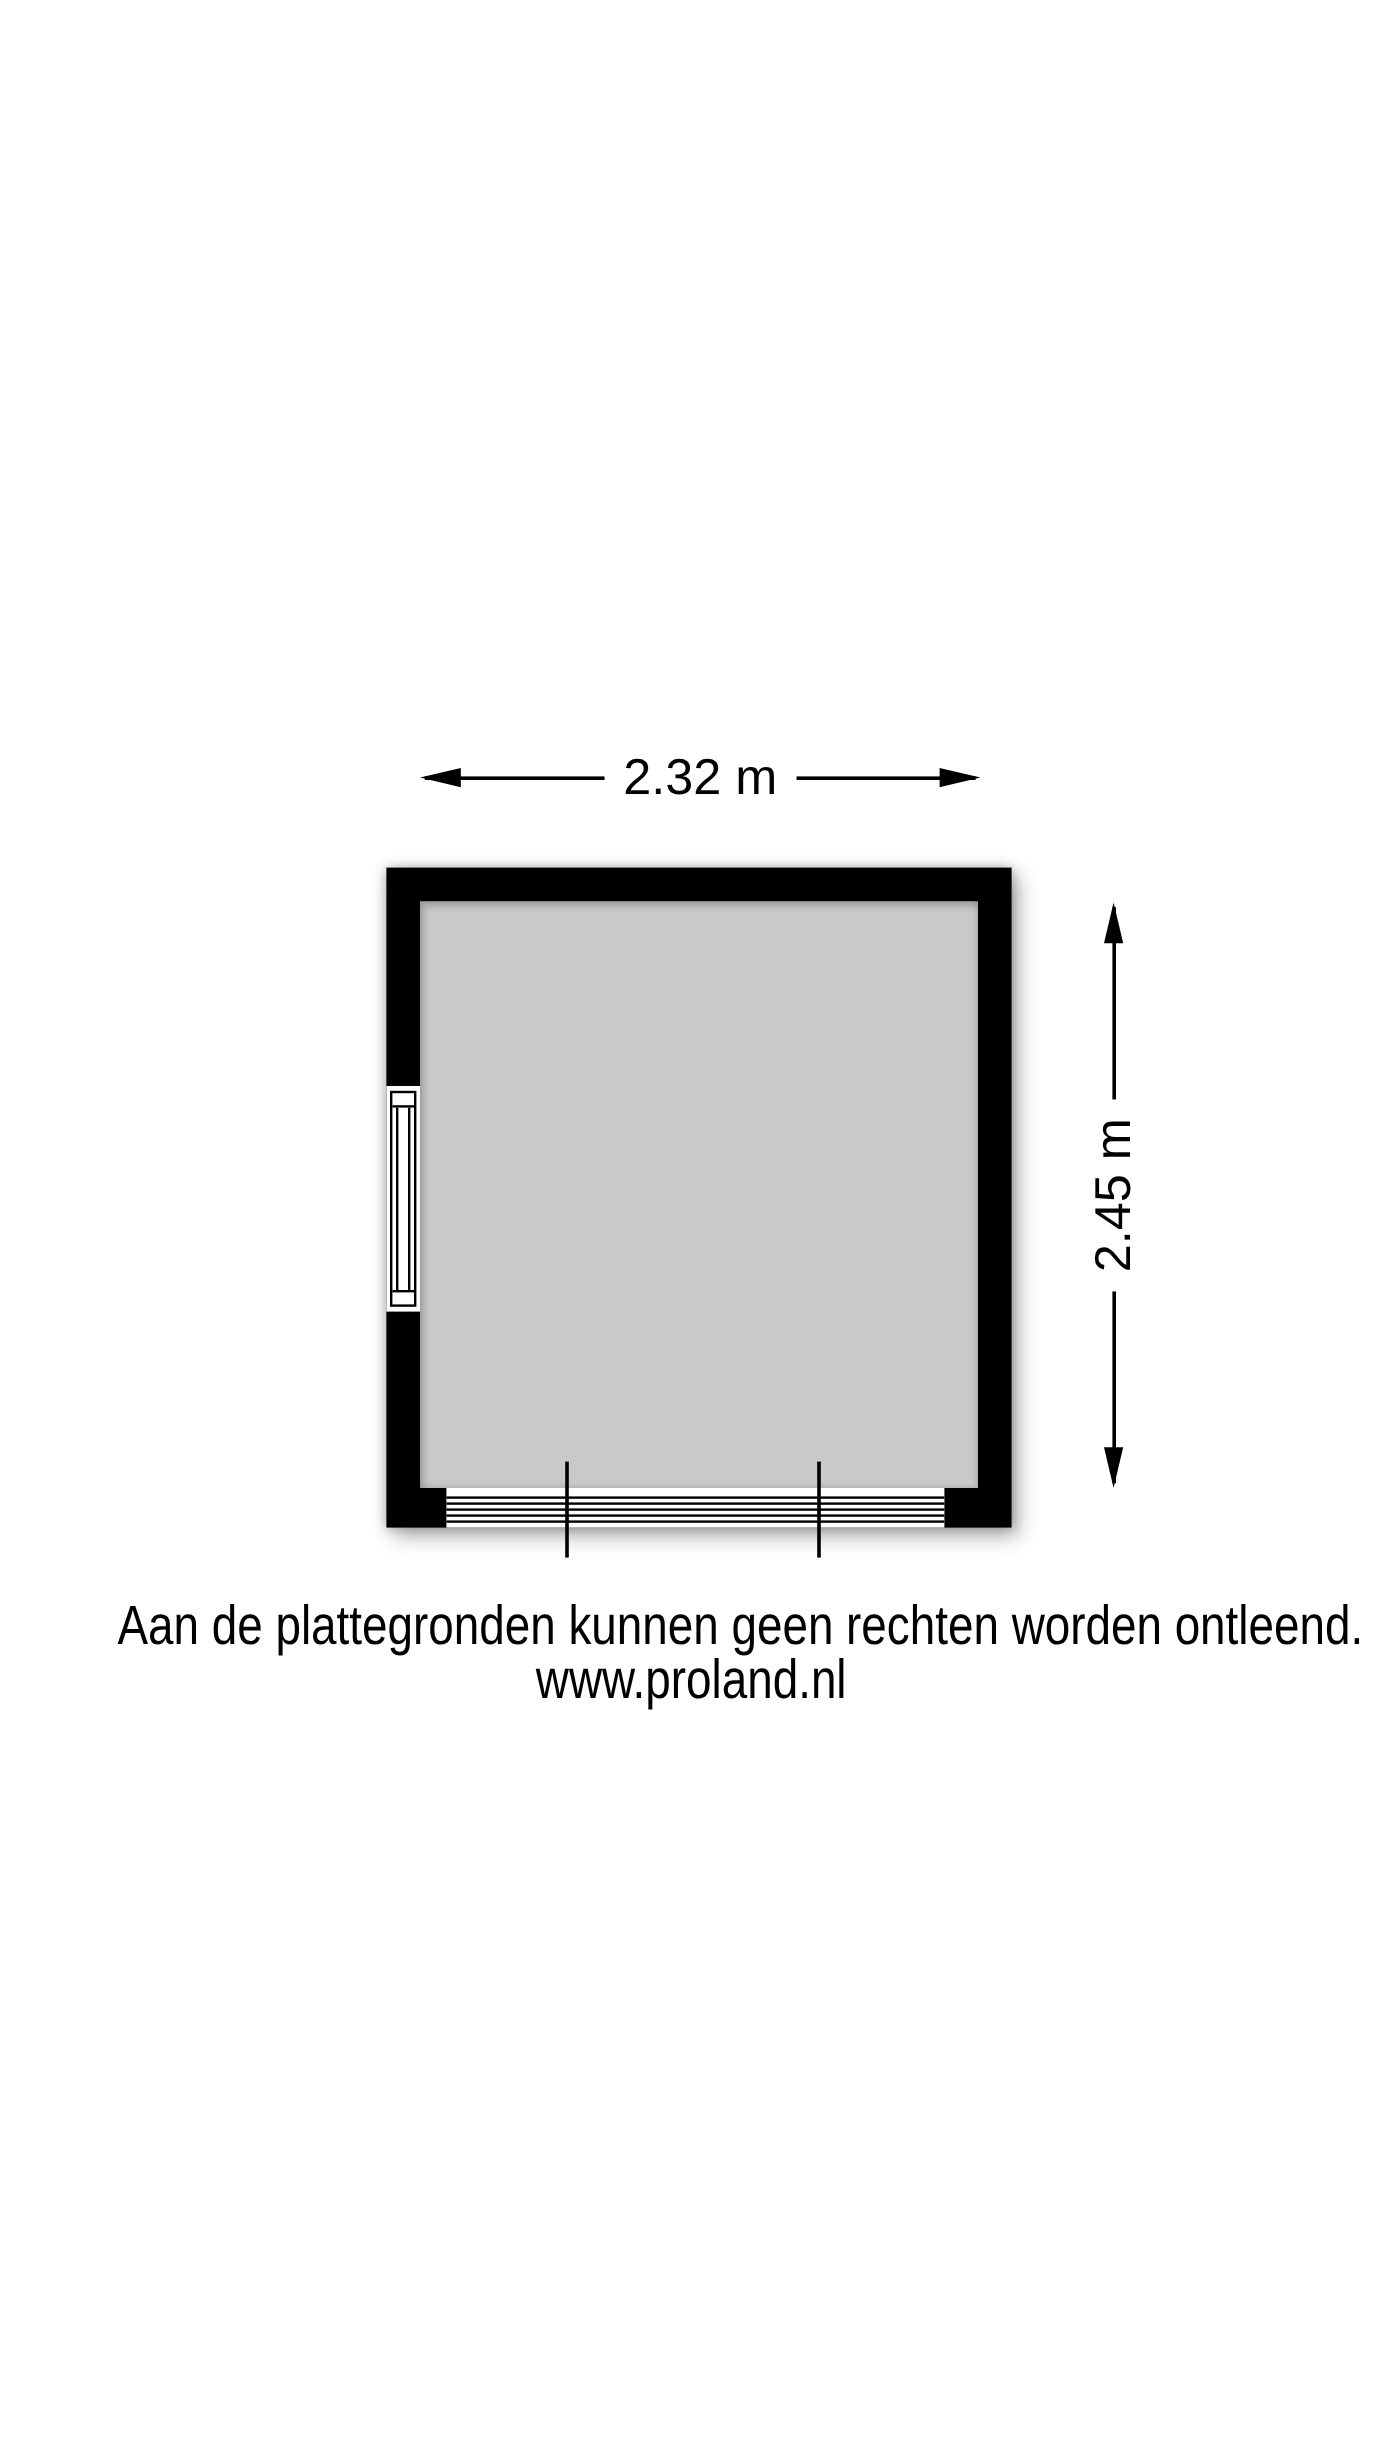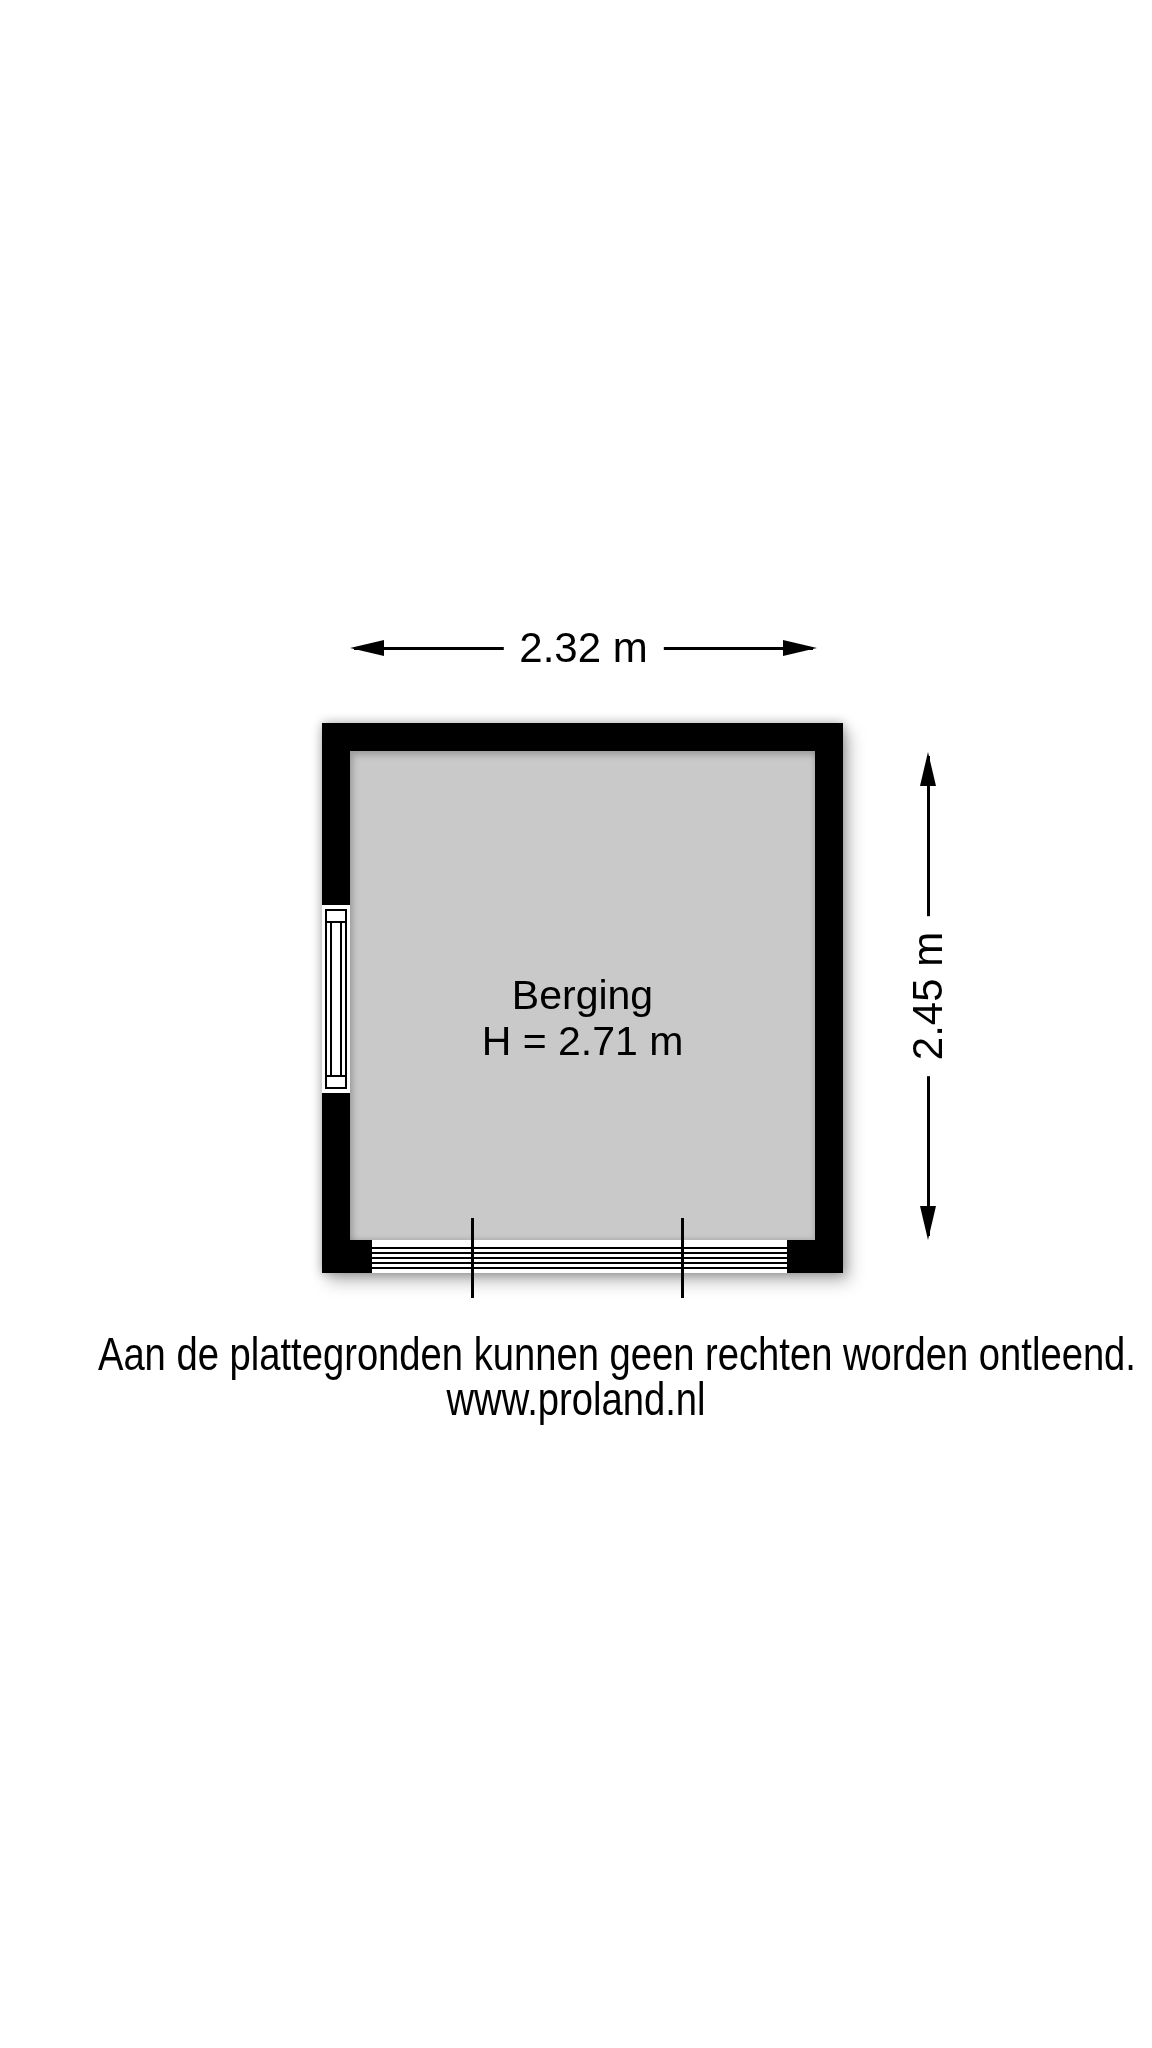--- a/index.html
+++ b/index.html
@@ -95,23 +95,19 @@
   <div class="tick t1"></div>
   <div class="tick t2"></div>
 
   <div class="dim-v">
     <div class="line"></div>
     <div class="head-up"></div>
     <div class="head-down"></div>
     <div class="dim-label">2.45 m</div>
   </div>
 
-  <div class="room-label">
-    <div>Berging</div>
-    <div>H = 2.71 m</div>
-  </div>
 
   <div class="footer">
     <div>Aan de plattegronden kunnen geen rechten worden ontleend.</div>
     <div>www.proland.nl</div>
   </div>
 
 </div>
 
 </body></html>

